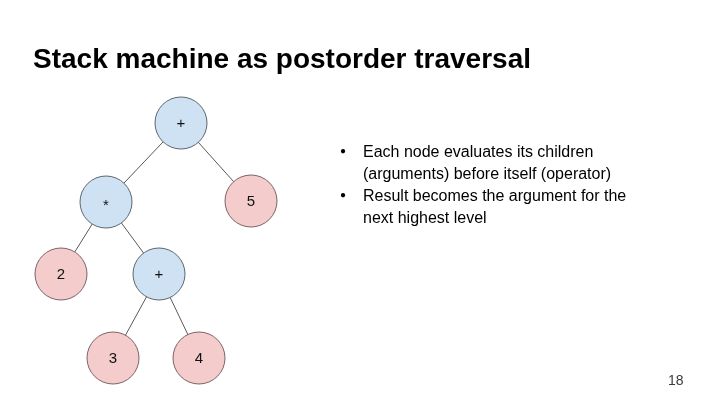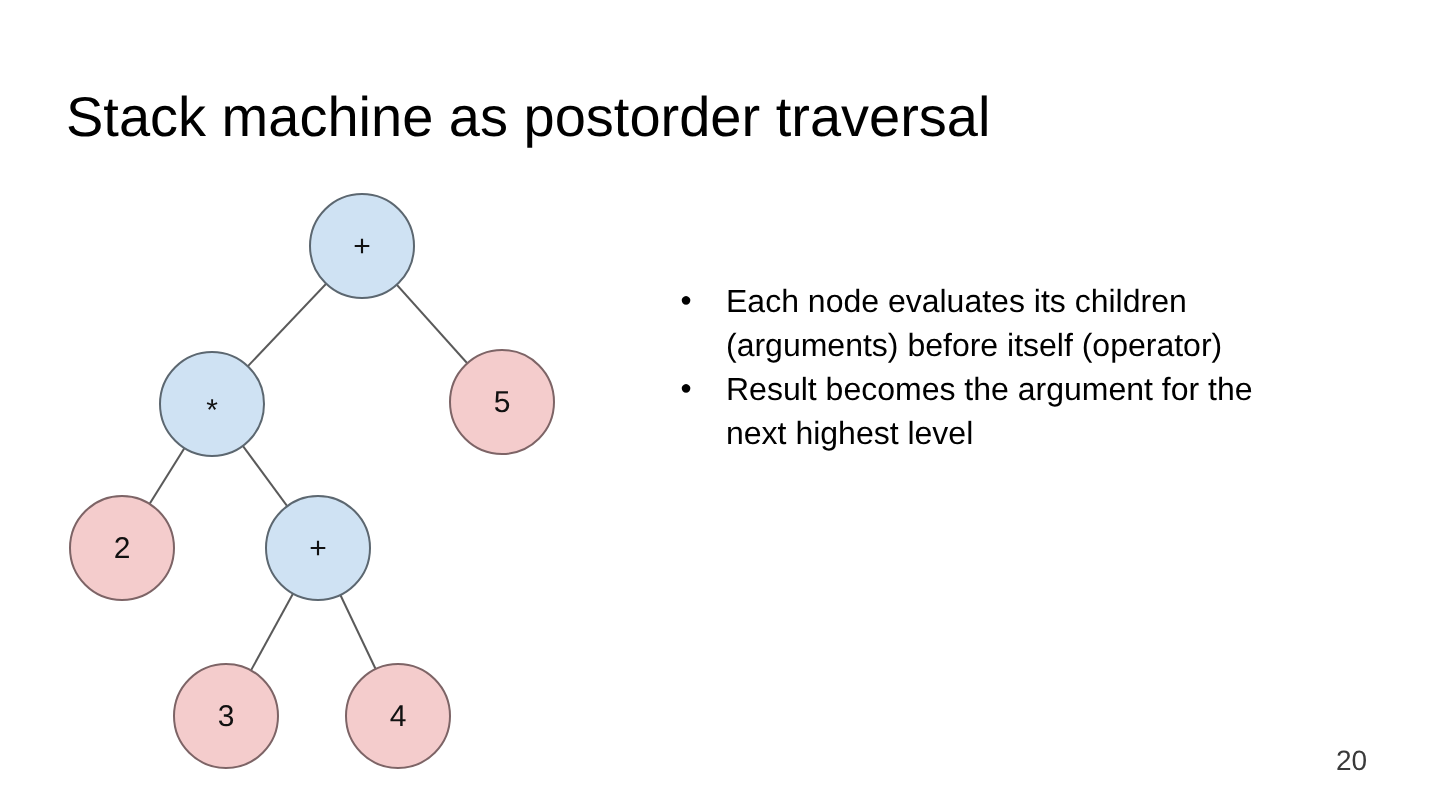--- a/index.html
+++ b/index.html
@@ -22,20 +22,21 @@
   }
   .slide-title {
     position: absolute;
     left: 33px;
     top: 42px;
     font-size: 28px;
     line-height: 34px;
     letter-spacing: 0px;
     color: #000000;
     white-space: nowrap;
+    font-weight: bold;
   }
   .tree-svg {
     position: absolute;
     left: 0;
     top: 0;
     width: 720px;
     height: 405px;
   }
   .bullets {
     position: absolute;
@@ -126,15 +127,15 @@
       <div class="bullet-line">Each node evaluates its children</div>
       <div class="bullet-line">(arguments) before itself (operator)</div>
     </li>
     <li class="bullet-item">
       <span class="bullet-glyph">●</span>
       <div class="bullet-line">Result becomes the argument for the</div>
       <div class="bullet-line">next highest level</div>
     </li>
   </ul>
 
-  <div class="page-number">20</div>
+  <div class="page-number">18</div>
 
 </div>
 
 </body></html>

